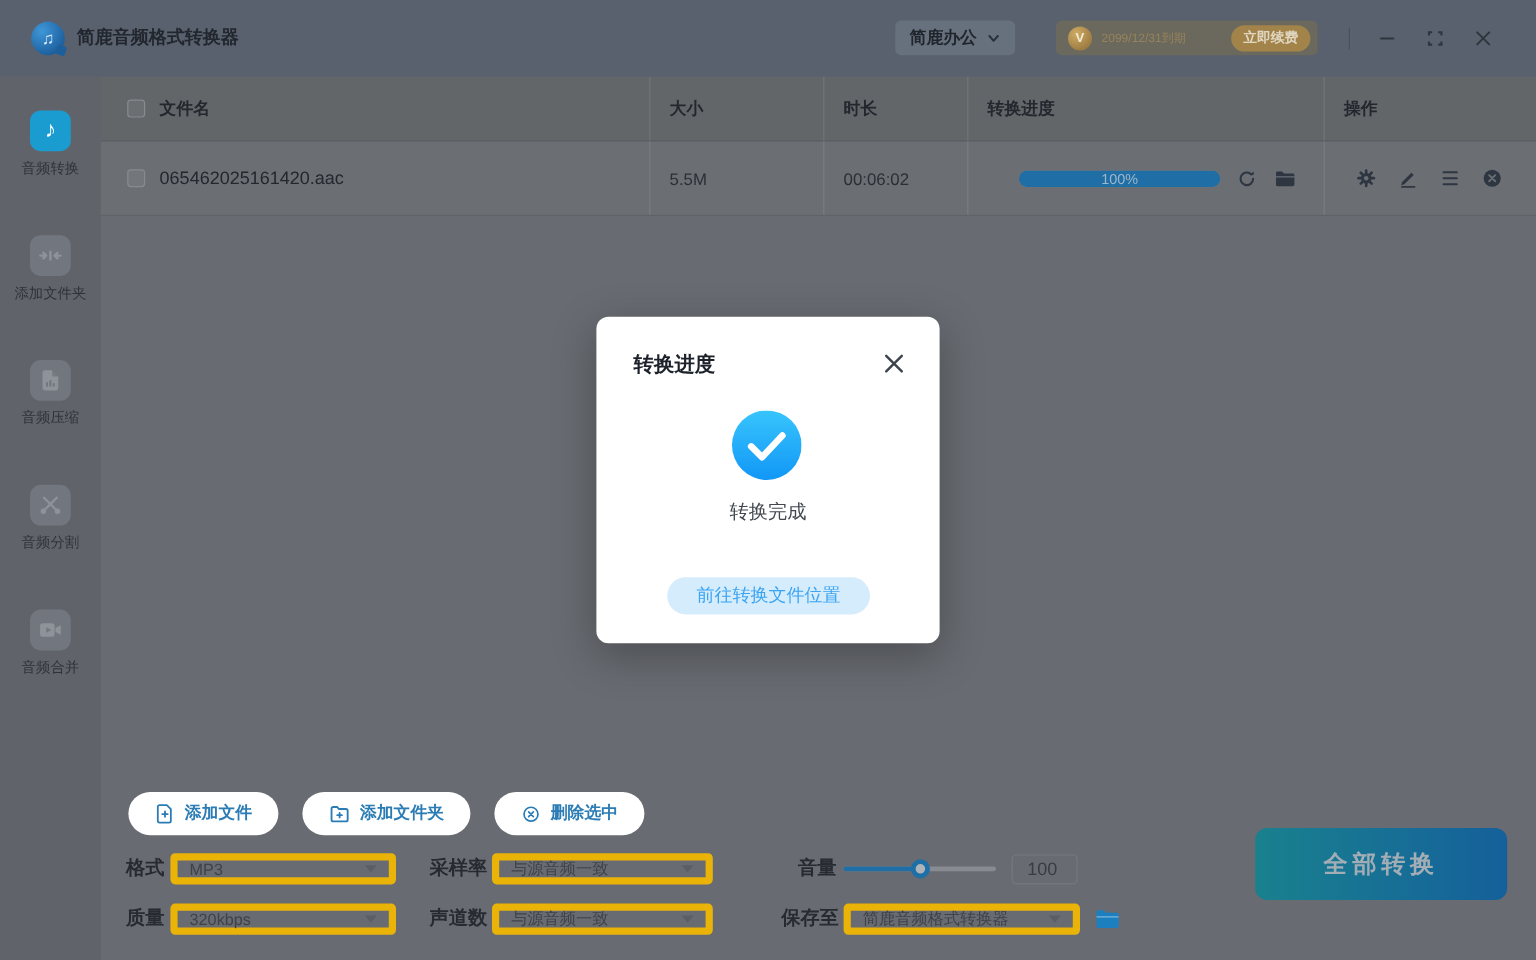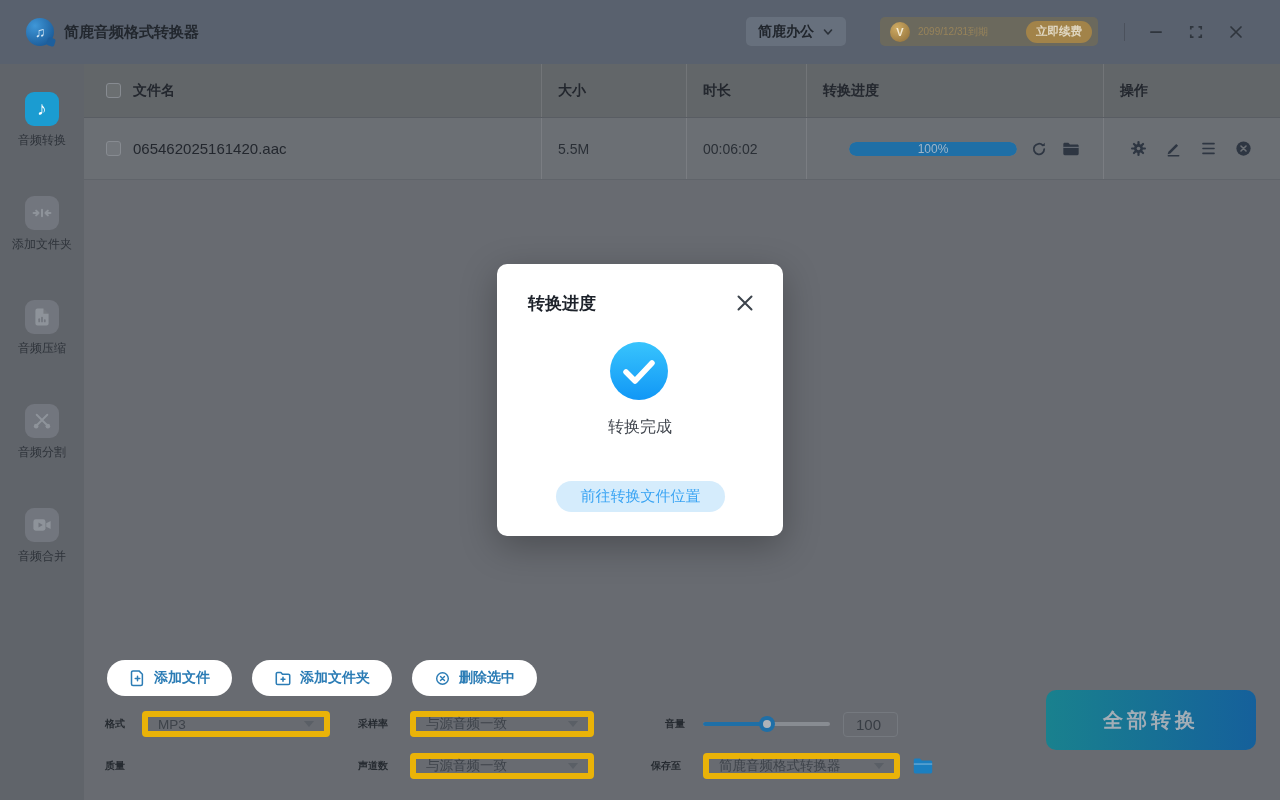--- a/index.html
+++ b/index.html
@@ -69,21 +69,21 @@
   .ops-wrap { margin-left:25px; display:flex; align-items:center; gap:15px; }
 
   
   .actions-row { position:absolute; left:107px; top:660px; display:flex; gap:20px; }
   .pill-btn { height:36px; border-radius:18px; background:#ffffff; border:none; padding:0 22px;
           display:flex; align-items:center; gap:8px; color:#2b7cb5; font-size:14px; font-weight:700;
           cursor:pointer; font-family:inherit; }
   .pill-btn svg { flex:none; }
 
   
-  .set-label { position:absolute; height:26px; line-height:26px; font-size:10px; font-weight:700; color:#262b31; }
+  .set-label { position:absolute; height:26px; line-height:26px; font-size:16px; font-weight:700; color:#262b31; }
   .dd { position:absolute; height:26px; border:6px solid #eab308; border-radius:4px;
           display:flex; align-items:center; justify-content:space-between; padding:0 10px; cursor:pointer; }
   .dd-value { font-size:13.5px; color:#3e434a; white-space:nowrap; overflow:hidden; }
   .caret { width:0; height:0; border-left:5px solid transparent; border-right:5px solid transparent;
           border-top:6px solid #5a5f66; flex:none; margin-left:6px; }
   .row1 { top:711px; } .row2 { top:753px; }
   .lab-format { left:105px; } .dd-format { left:142px; width:188px; }
   .lab-sample { left:358px; } .dd-sample { left:410px; width:184px; }
   .lab-quality { left:105px; } .dd-quality { left:142px; width:188px; }
   .lab-channels { left:358px; } .dd-channels { left:410px; width:184px; }
@@ -337,20 +337,24 @@
   </div>
   <span class="set-label row1 lab-volume">音量</span>
   <div class="slider">
     <div class="slider-track"></div>
     <div class="slider-fill"></div>
     <div class="slider-handle"></div>
   </div>
   <input class="vol-input" value="100" style="">
 
   <span class="set-label row2 lab-quality">质量</span>
+  <div class="dd row2 dd-quality">
+    <span class="dd-value">320kbps</span>
+    <span class="caret"></span>
+  </div>
   <span class="set-label row2 lab-channels">声道数</span>
   <div class="dd row2 dd-channels">
     <span class="dd-value">与源音频一致</span>
     <span class="caret"></span>
   </div>
   <span class="set-label row2 lab-saveto">保存至</span>
   <div class="dd row2 dd-saveto">
     <span class="dd-value">简鹿音频格式转换器</span>
     <span class="caret"></span>
   </div>

